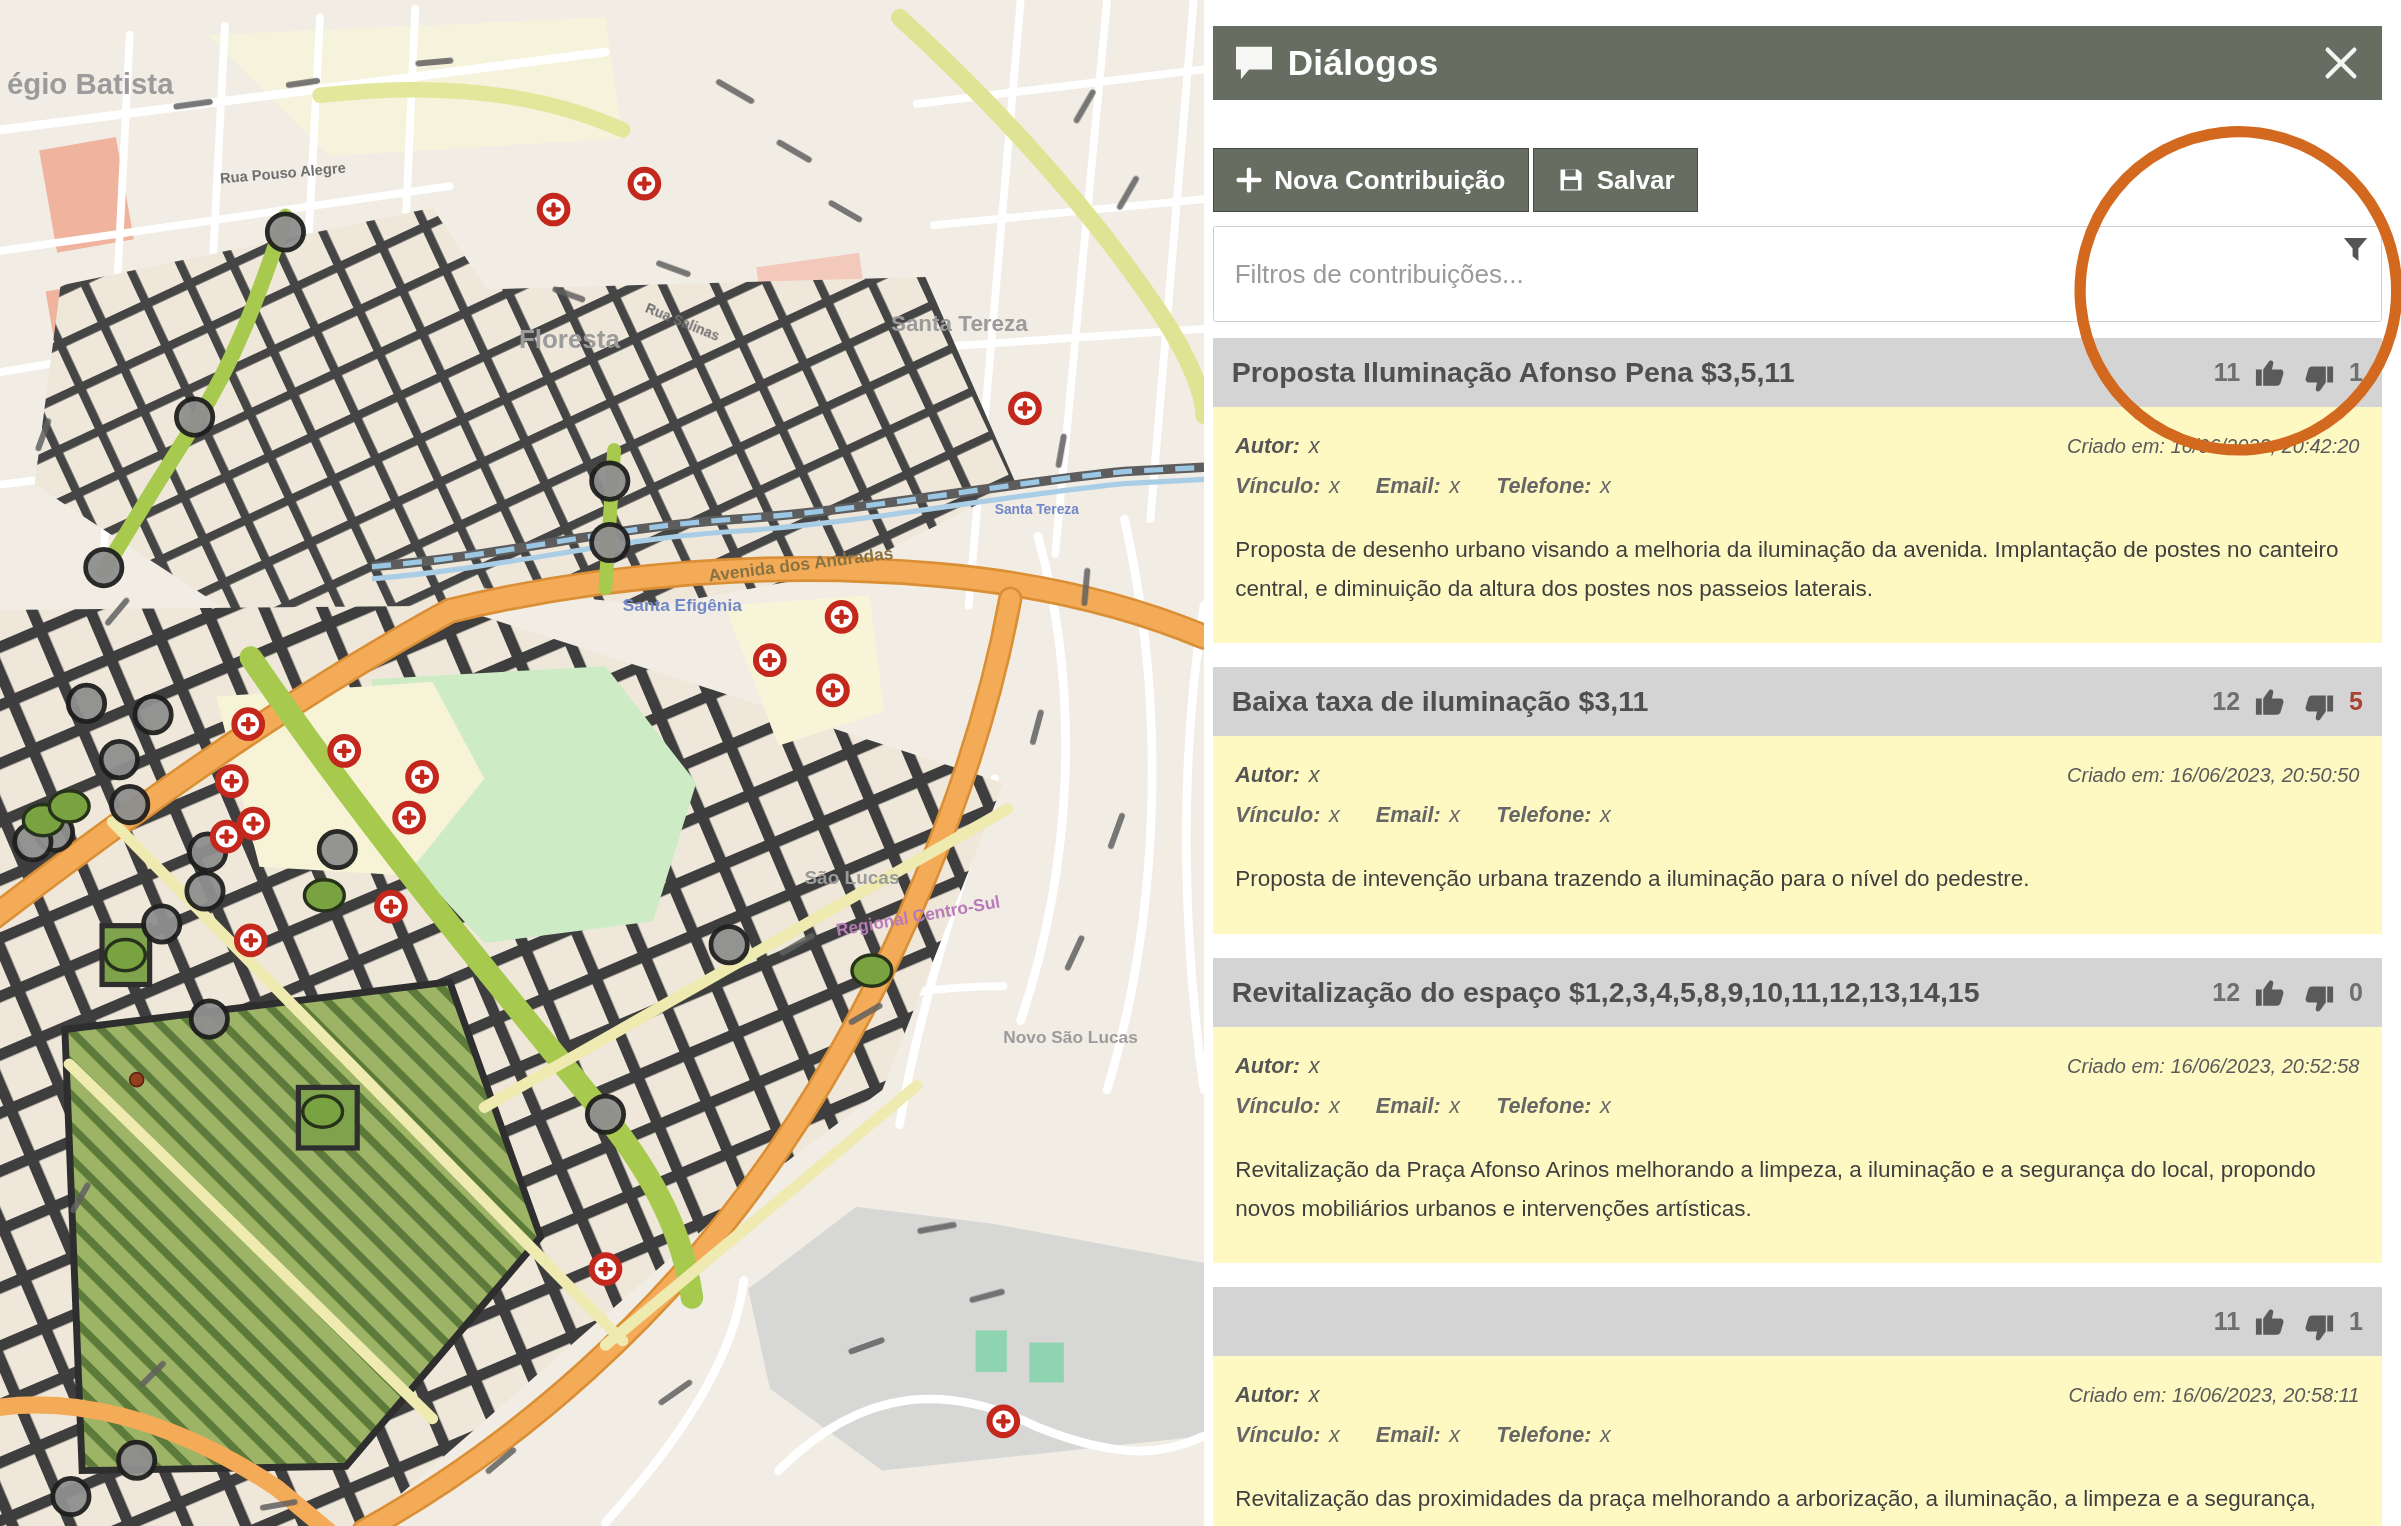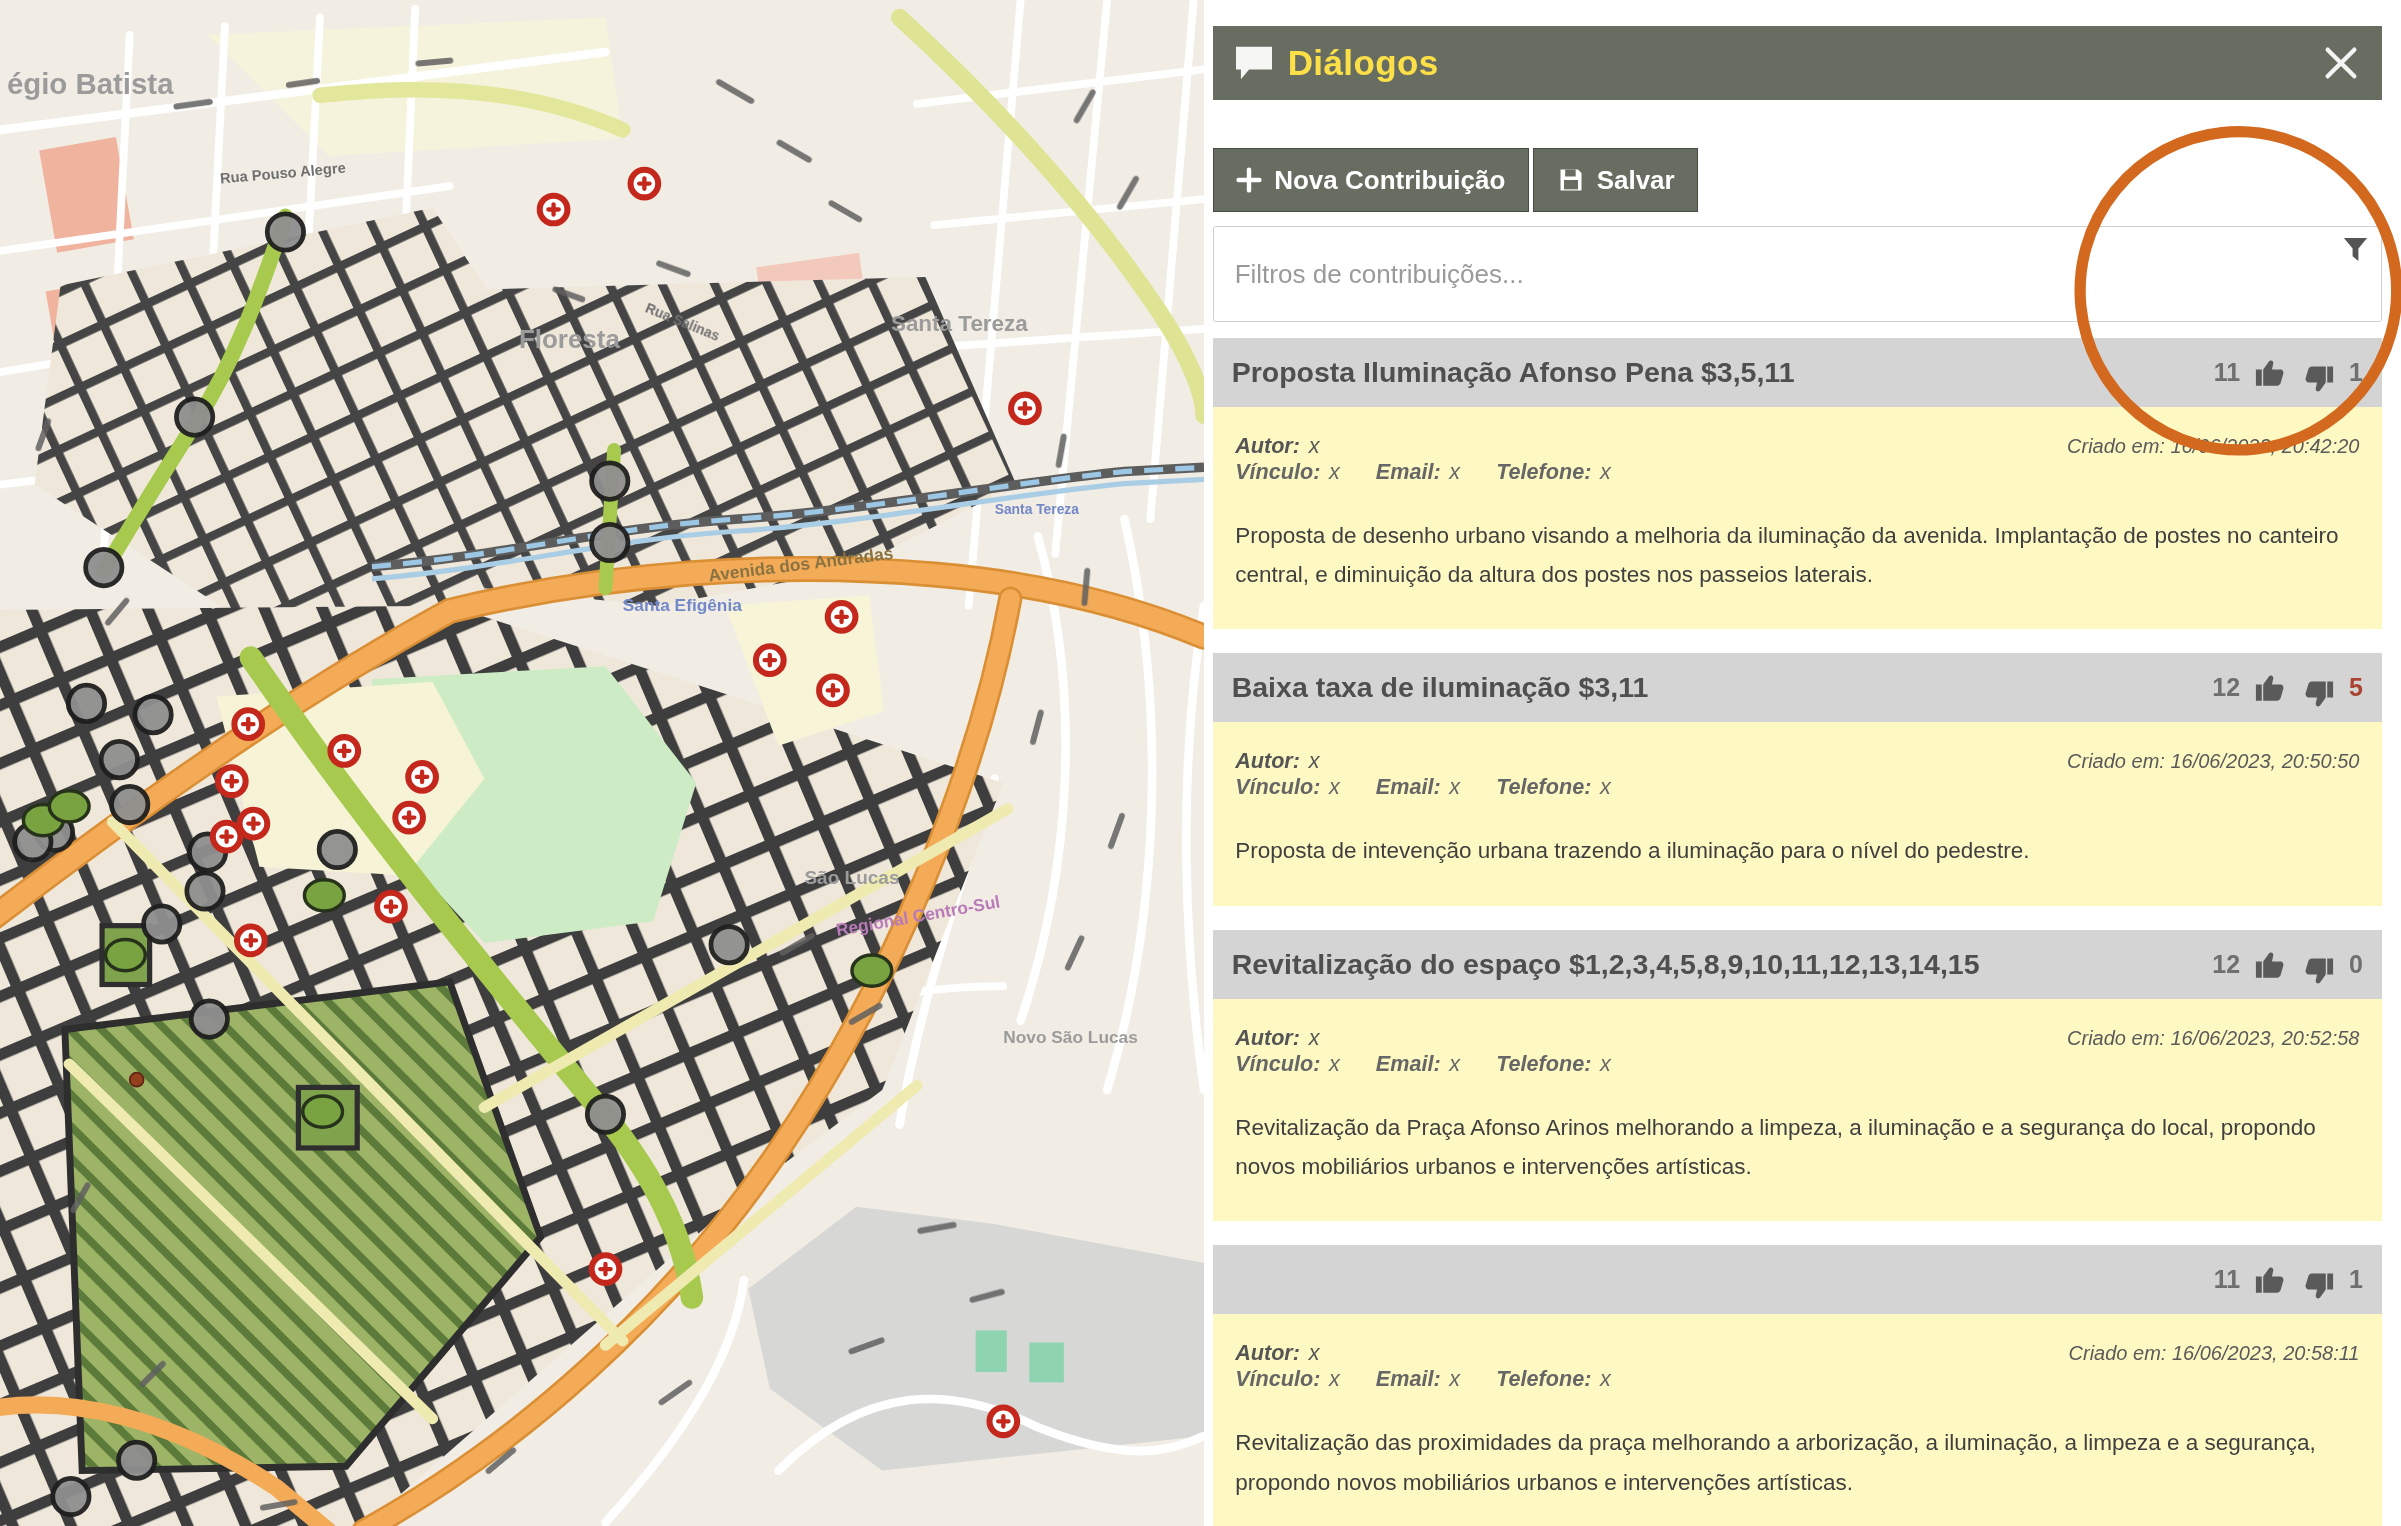--- a/index.html
+++ b/index.html
@@ -3,21 +3,21 @@
 <meta charset="utf-8">
 <style>
   html,body{margin:0;padding:0;background:#fff;}
   #page{position:relative;width:2401px;height:1527px;overflow:hidden;
         font-family:"Liberation Sans","DejaVu Sans",sans-serif;background:#fff;}
   
   #map{position:absolute;left:0;top:0;width:1204px;height:1527px;background:#f1ede4;}
   
   #panel{position:absolute;left:1204px;top:0;width:1197px;height:1527px;background:#fff;box-sizing:border-box;padding:26px 19px 0 8.7px;}
   .p-header{height:74px;background:#686d62;display:flex;align-items:center;padding:0 21px;box-sizing:border-box;}
-  .p-title{color:#fde047;font-size:35px;font-weight:bold;margin-left:14px;letter-spacing:0.4px;}
+  .p-title{color:#ffffff;font-size:35px;font-weight:bold;margin-left:14px;letter-spacing:0.4px;}
   .p-close{margin-left:auto;cursor:pointer;display:flex;align-items:center;}
   .btn-row{margin-top:48px;display:flex;gap:4.3px;}
   .btn{display:flex;align-items:center;gap:12px;background:#686d62;border:1.7px solid #474c42;color:#fff;
        font-family:inherit;font-size:26px;font-weight:bold;height:64px;padding:0 22.5px;cursor:pointer;}
   .filter-wrap{position:relative;margin-top:14px;}
   .filter-input{width:100%;height:96px;box-sizing:border-box;border:1.7px solid #cfcfcf;border-radius:2.6px;
        font-family:inherit;font-size:26px;color:#555;padding:0 61px 0 21px;background:#fff;}
   .filter-input::placeholder{color:#9a9a9a;}
   .funnel{position:absolute;right:12px;top:8.7px;}
   .items{margin-top:15.6px;}
@@ -26,21 +26,21 @@
   .item-title{font-size:28.5px;font-weight:bold;color:#4f4f4f;line-height:1.5;max-width:874px;}
   .votes{margin-left:auto;display:flex;align-items:center;gap:13px;white-space:nowrap;}
   .cnt{font-size:25px;font-weight:bold;color:#6f6f6f;}
   .thumb{width:35px;height:35px;fill:#5a5a5a;}
   .thumb.down{transform:rotate(180deg) translateY(-7px);}
   .item-body{background:#fef9c3;padding:26px 22.5px 35px 22.5px;}
   .meta-row{display:flex;align-items:baseline;font-style:italic;color:#555;}
   .meta-b{font-weight:bold;font-size:21.6px;}
   .meta-v{font-size:21.6px;margin-left:8.7px;}
   .meta-date{margin-left:auto;font-size:20px;color:#5a5a5a;}
-  .meta-row2{display:flex;gap:12px;font-style:italic;color:#666;}
+  .meta-row2{display:flex;gap:12px;margin-top:14px;font-style:italic;color:#666;}
   .meta-row2 .pair{display:flex;align-items:baseline;margin-right:24px;}
   .desc{margin-top:31px;font-size:22.5px;color:#3f3f3f;line-height:1.75;max-width:1125px;}
   
   #annotation{position:absolute;left:0;top:0;pointer-events:none;}
 </style>
 </head>
 <body>
 
 <div id="page">
 

